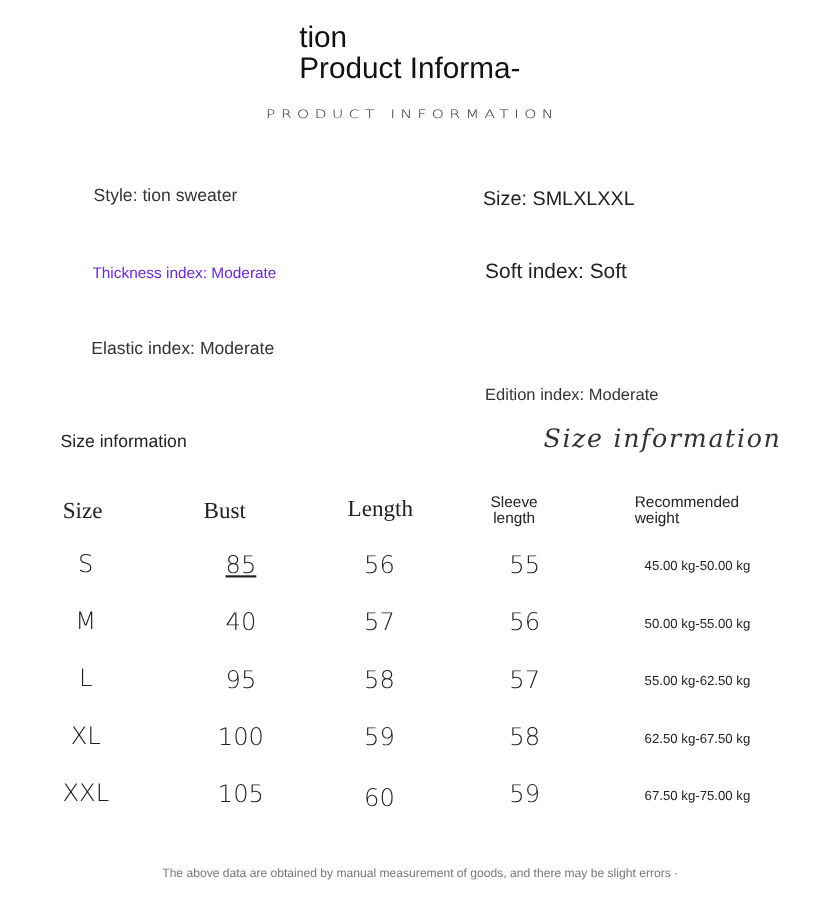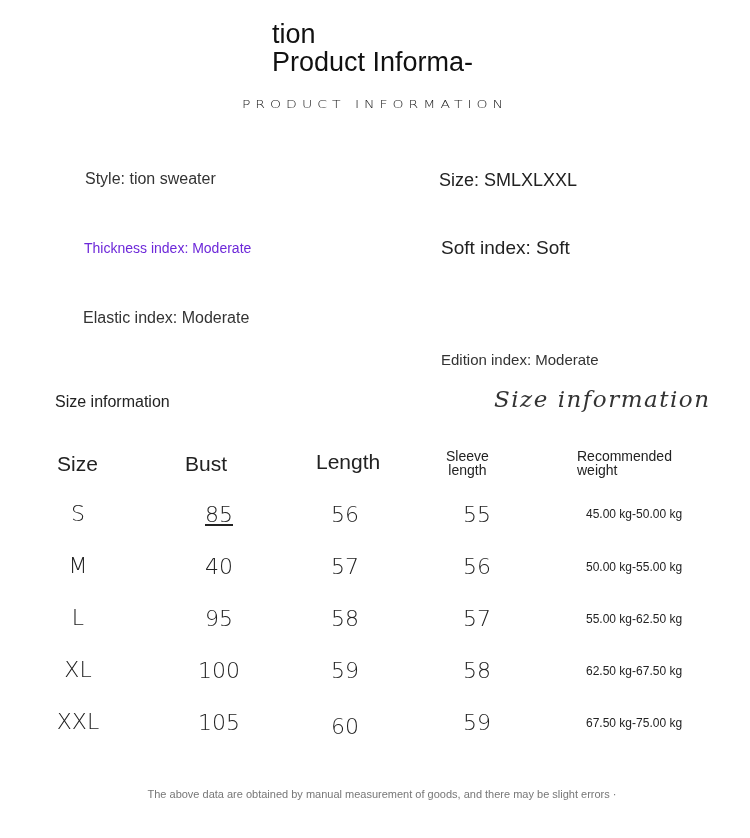--- a/index.html
+++ b/index.html
@@ -5,21 +5,21 @@
     html, body { margin: 0; padding: 0; background: #ffffff; }
     body { width: 750px; height: 838px; position: relative; overflow: hidden; font-family: "Liberation Sans", sans-serif; color: #1a1a1a; }
     .abs { position: absolute; }
     .title { left: 272px; top: 20px; font-size: 27px; line-height: 28px; color: #111; width: 240px; }
     .subtitle { left: 0; width: 750px; top: 96px; text-align: center; font-family: "DejaVu Sans", sans-serif; font-size: 14px; letter-spacing: 5px; color: #222; font-weight: 300; transform: scaleY(0.75); }
     .attr { font-size: 16px; color: #333; }
     .attr-lg { font-size: 19px; color: #222; }
     .attr-sm { font-size: 14px; color: #6d28d9; }
     .section-left { left: 55px; top: 393px; font-size: 16px; color: #222; }
     .section-right { left: 494px; top: 386px; font-family: "DejaVu Serif", serif; font-style: italic; font-size: 23px; color: #333; letter-spacing: 1.5px; }
-    .th { font-size: 21px; color: #222; }
+    .th { font-size: 21px; color: #222; font-family: Liberation Serif, serif; }
     .th-sm { font-size: 14px; line-height: 14px; color: #222; }
     .cell { font-family: "DejaVu Sans", sans-serif; font-size: 22px; color: #222; text-align: center; width: 80px; font-weight: 300; }
     .cell-w { font-size: 12px; color: #222; }
     .note { left: 17px; width: 730px; top: 788px; text-align: center; font-size: 11px; color: #777; }
   </style>
 </head>
 <body>
 
 <div class="abs title">
   <div>tion</div>

